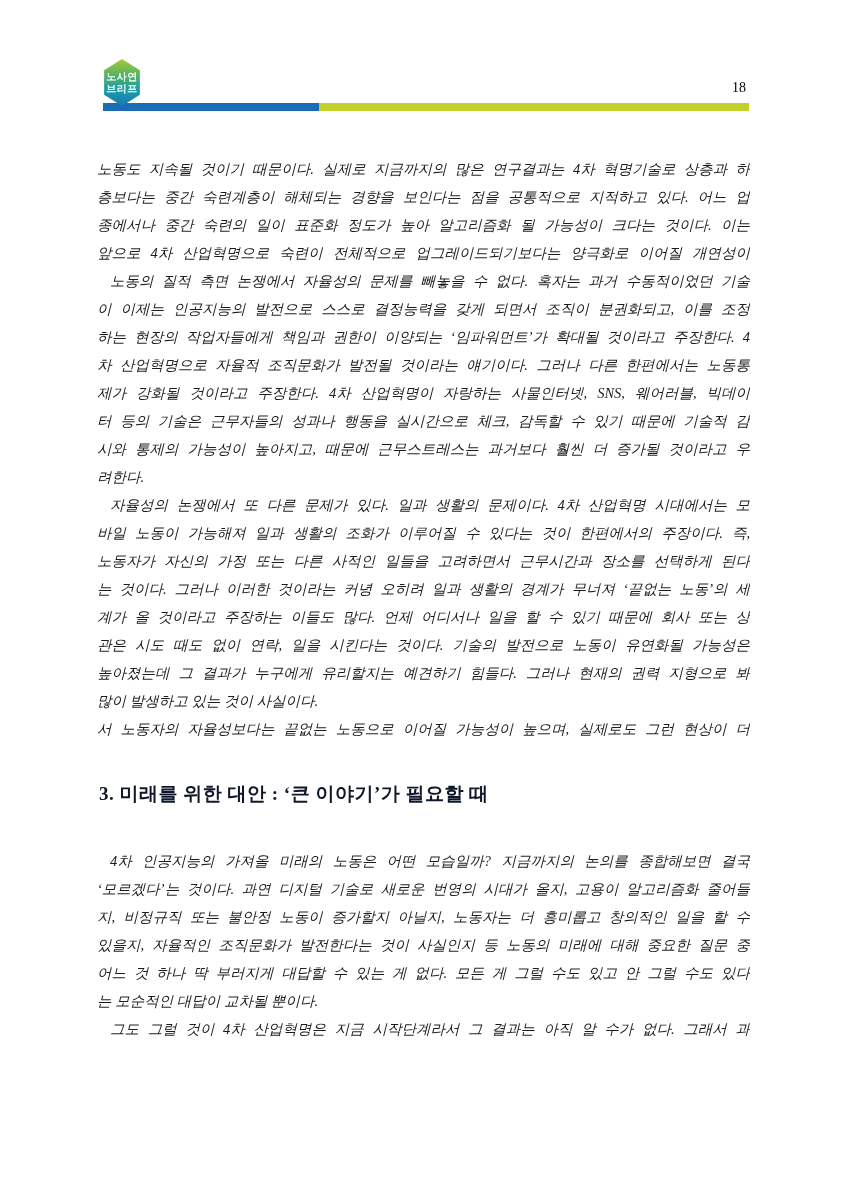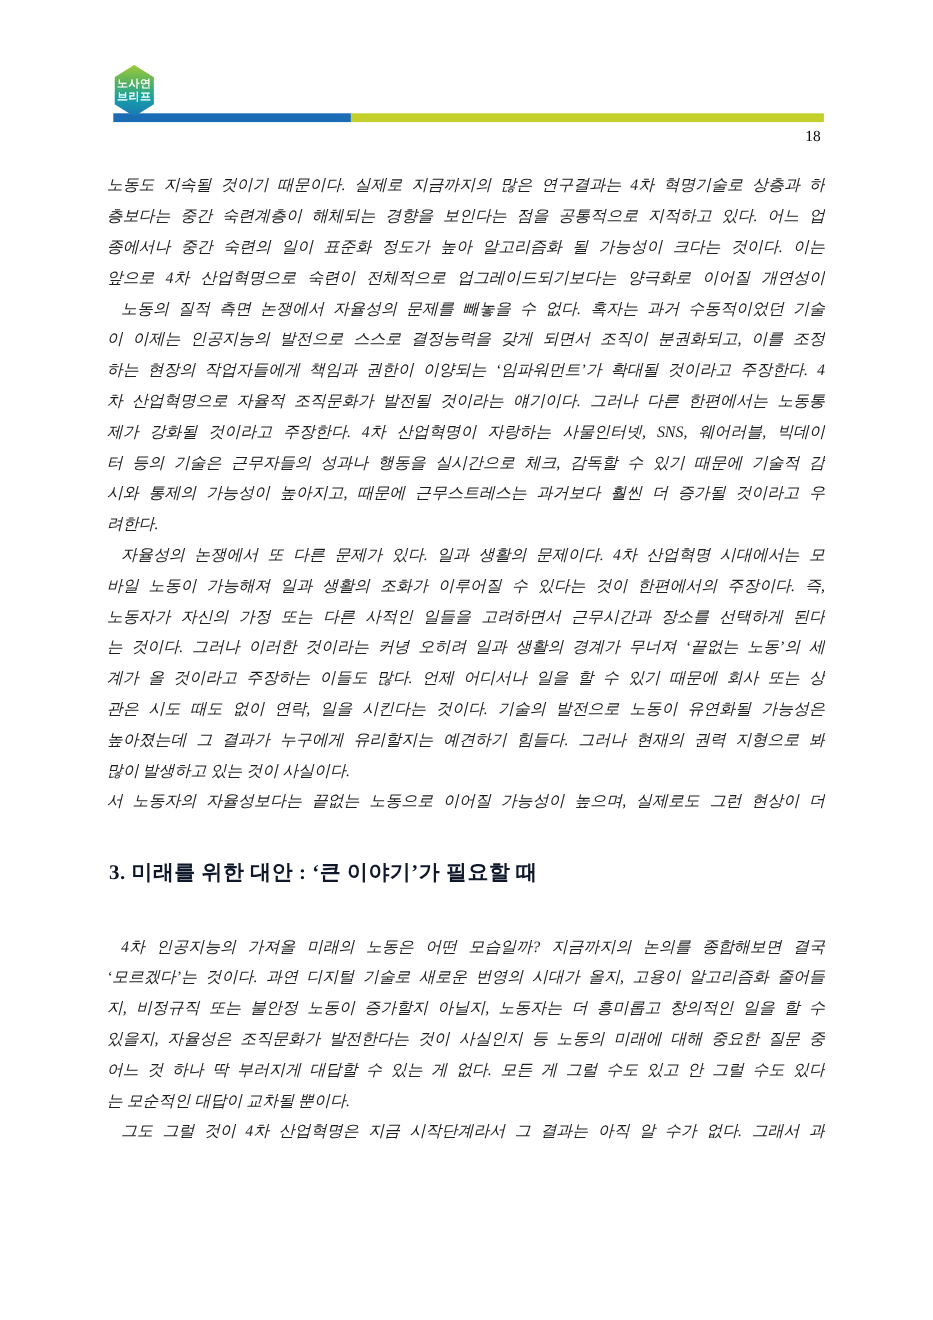--- a/index.html
+++ b/index.html
@@ -36,21 +36,20 @@
     letter-spacing: 0.5px;
     text-align: center;
   }
   .page-number {
     position: absolute;
     top: 80px;
     right: 102px;
     font-size: 14px;
     color: #000000;
     font-family: "Liberation Serif", serif;
-    margin-top: 37px;
   }
   .header-bar {
     position: absolute;
     left: 103px;
     top: 103px;
     width: 646px;
     height: 8px;
     display: flex;
     z-index: 1;
   }
@@ -127,21 +126,21 @@
         <div class="line full">관은 시도 때도 없이 연락, 일을 시킨다는 것이다. 기술의 발전으로 노동이 유연화될 가능성은</div>
         <div class="line full">높아졌는데 그 결과가 누구에게 유리할지는 예견하기 힘들다. 그러나 현재의 권력 지형으로 봐</div>
         <div class="line">많이 발생하고 있는 것이 사실이다.</div>
         <div class="line full">서 노동자의 자율성보다는 끝없는 노동으로 이어질 가능성이 높으며, 실제로도 그런 현상이 더</div>
       </div>
       <div class="section-heading">3. 미래를 위한 대안 : ‘큰 이야기’가 필요할 때</div>
       <div>
         <div class="line full indent">4차 인공지능의 가져올 미래의 노동은 어떤 모습일까? 지금까지의 논의를 종합해보면 결국</div>
         <div class="line full">‘모르겠다’는 것이다. 과연 디지털 기술로 새로운 번영의 시대가 올지, 고용이 알고리즘화 줄어들</div>
         <div class="line full">지, 비정규직 또는 불안정 노동이 증가할지 아닐지, 노동자는 더 흥미롭고 창의적인 일을 할 수</div>
-        <div class="line full">있을지, 자율성은 조직문화가 발전한다는 것이 사실인지 등 노동의 미래에 대해 중요한 질문 중</div>
+        <div class="line full">있을지, 자율적인 조직문화가 발전한다는 것이 사실인지 등 노동의 미래에 대해 중요한 질문 중</div>
         <div class="line full">어느 것 하나 딱 부러지게 대답할 수 있는 게 없다. 모든 게 그럴 수도 있고 안 그럴 수도 있다</div>
         <div class="line">는 모순적인 대답이 교차될 뿐이다.</div>
       </div>
       <div>
         <div class="line full indent">그도 그럴 것이 4차 산업혁명은 지금 시작단계라서 그 결과는 아직 알 수가 없다. 그래서 과</div>
       </div>
     </div>
 
 </div>
 

